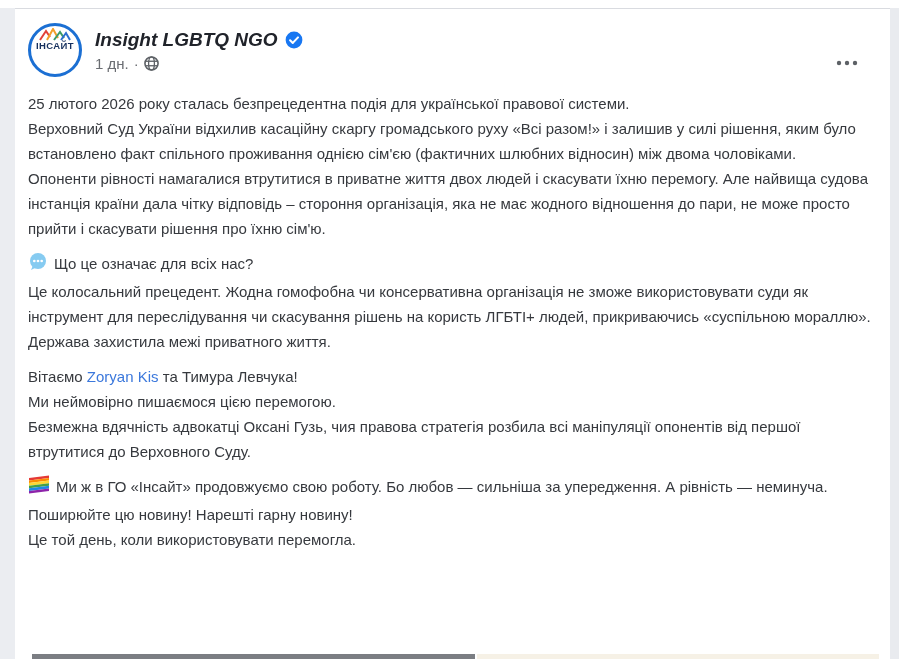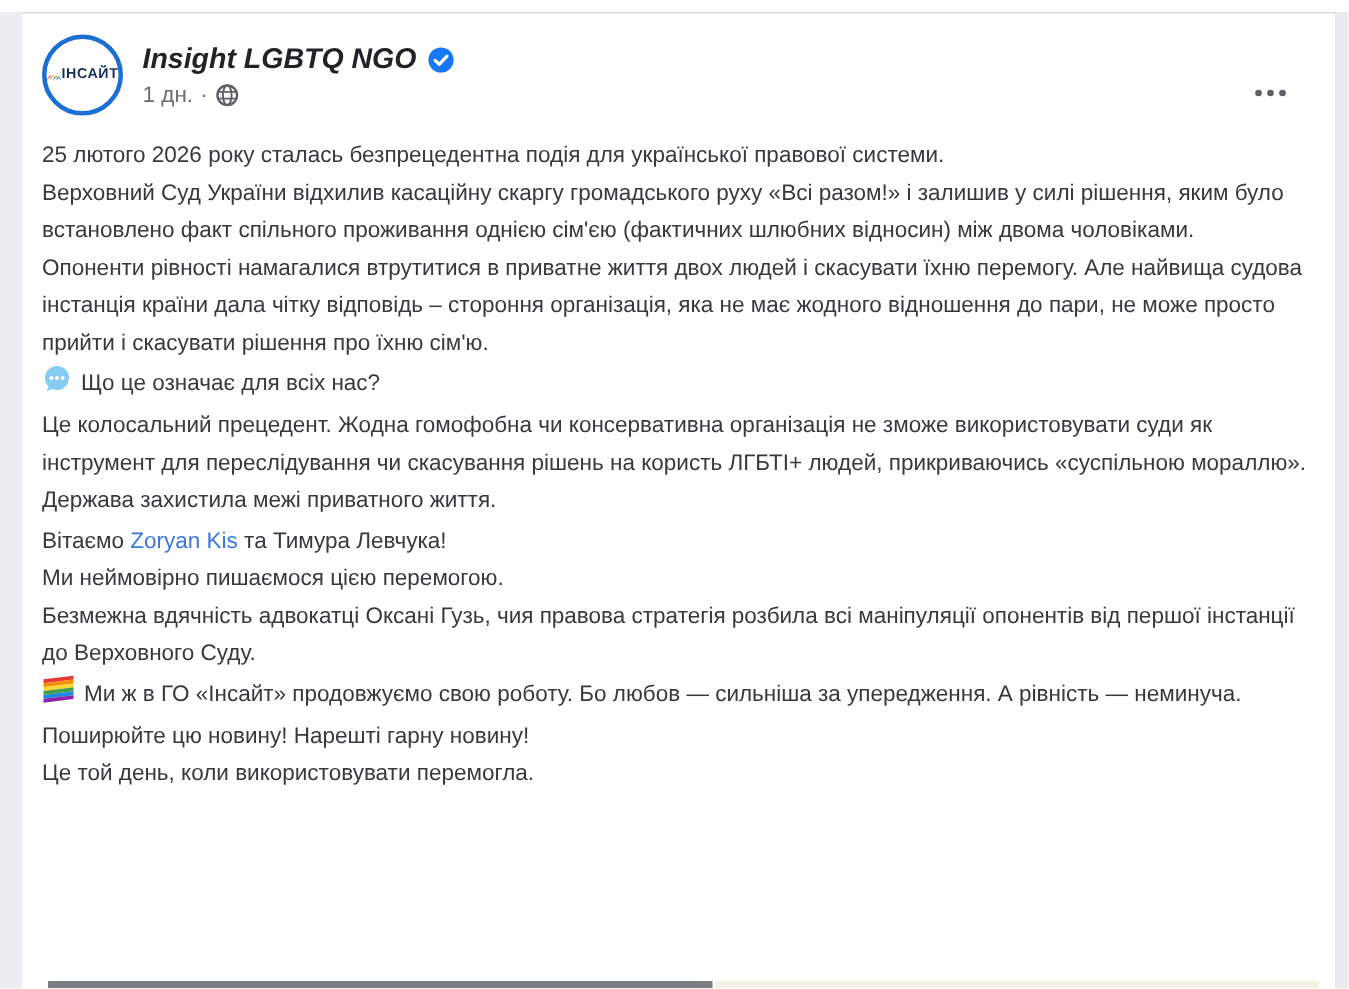--- a/index.html
+++ b/index.html
@@ -14,38 +14,38 @@
   .card {
     position:absolute; left:15px; right:9px; top:8px; bottom:0;
     background:#ffffff; border-top:1px solid #d9dbe0;
     padding:14px 13px 0 13px; overflow:hidden;
   }
   
   .header { display:flex; align-items:center; position:relative; }
   .avatar {
     width:54px; height:54px; border-radius:50%;
     border:3px solid #1b6fd3; background:#ffffff;
-    display:flex; flex-direction:row; align-items:center; 
+    display:flex; flex-direction:column; align-items:center; 
     flex:0 0 auto; cursor:pointer;
   }
   .avatar-peaks { margin-top:2px; }
   .avatar-text {
     font-size:9.5px; font-weight:bold; color:#16305e; letter-spacing:.4px; line-height:10px;
   }
   .header-meta { margin-left:13px; }
   .name-row { display:flex; align-items:center; gap:7px; }
   .author-name { font-size:19px; font-weight:bold; color:#20232a; line-height:24px; cursor:pointer;font-style:italic; }
   .badge { display:inline-flex; }
   .time-row { margin-top:3px; display:flex; align-items:center; gap:5px;
               font-size:15px; color:#6a6d72; }
   .menu-btn { position:absolute; top:24px; right:13px; padding:6px; cursor:pointer; }
   
   .post-body { margin-top:14px; font-size:15px; line-height:25px; color:#36393e; }
   .block { margin-top:0; }
-  .block + .block { margin-top:2px; }
+  .block + .block { margin-top:10px; }
   .profile-link { color:#3b78dc; cursor:pointer; }
   .icon-inline { display:inline-block; vertical-align:-3px; margin-right:6px; }
   
   .photo-edges { position:absolute; left:15px; right:9px; bottom:0; height:5px; }
   .photo-edge-left  { position:absolute; left:2px; width:443px; top:0; bottom:0; background:#7b7e83; }
   .photo-edge-right { position:absolute; left:447px; right:2px; top:0; bottom:0; background:#f6f1e6; }
 </style>
 </head>
 <body>
 
@@ -116,21 +116,21 @@
               <circle cx="13.7" cy="9" r="1.35" fill="#ffffff"></circle>
             </svg>
           </span><span>Що це означає для всіх нас?</span>
         </div>
         <div>Це колосальний прецедент. Жодна гомофобна чи консервативна організація не зможе використовувати суди як інструмент для переслідування чи скасування рішень на користь ЛГБТІ+ людей, прикриваючись «суспільною мораллю». Держава захистила межі приватного життя.</div>
       </div>
 
       <div class="block">
         <div><span>Вітаємо </span><span class="profile-link">Zoryan Kis</span><span> та Тимура Левчука!</span></div>
         <div>Ми неймовірно пишаємося цією перемогою.</div>
-        <div>Безмежна вдячність адвокатці Оксані Гузь, чия правова стратегія розбила всі маніпуляції опонентів від першої інстанції до Верховного Суду.</div>
+        <div>Безмежна вдячність адвокатці Оксані Гузь, чия правова стратегія розбила всі маніпуляції опонентів від першої втрутитися до Верховного Суду.</div>
       </div>
 
       <div class="block">
         <div>
           <span class="icon-inline">
             <svg width="22" height="20" viewBox="0 0 22 20">
               <g transform="skewY(-7) translate(0,3)">
                 <rect x="1" y="0" width="20" height="2.6" fill="#e53935"></rect>
                 <rect x="1" y="2.6" width="20" height="2.6" fill="#fb8c00"></rect>
                 <rect x="1" y="5.2" width="20" height="2.6" fill="#fdd835"></rect>

